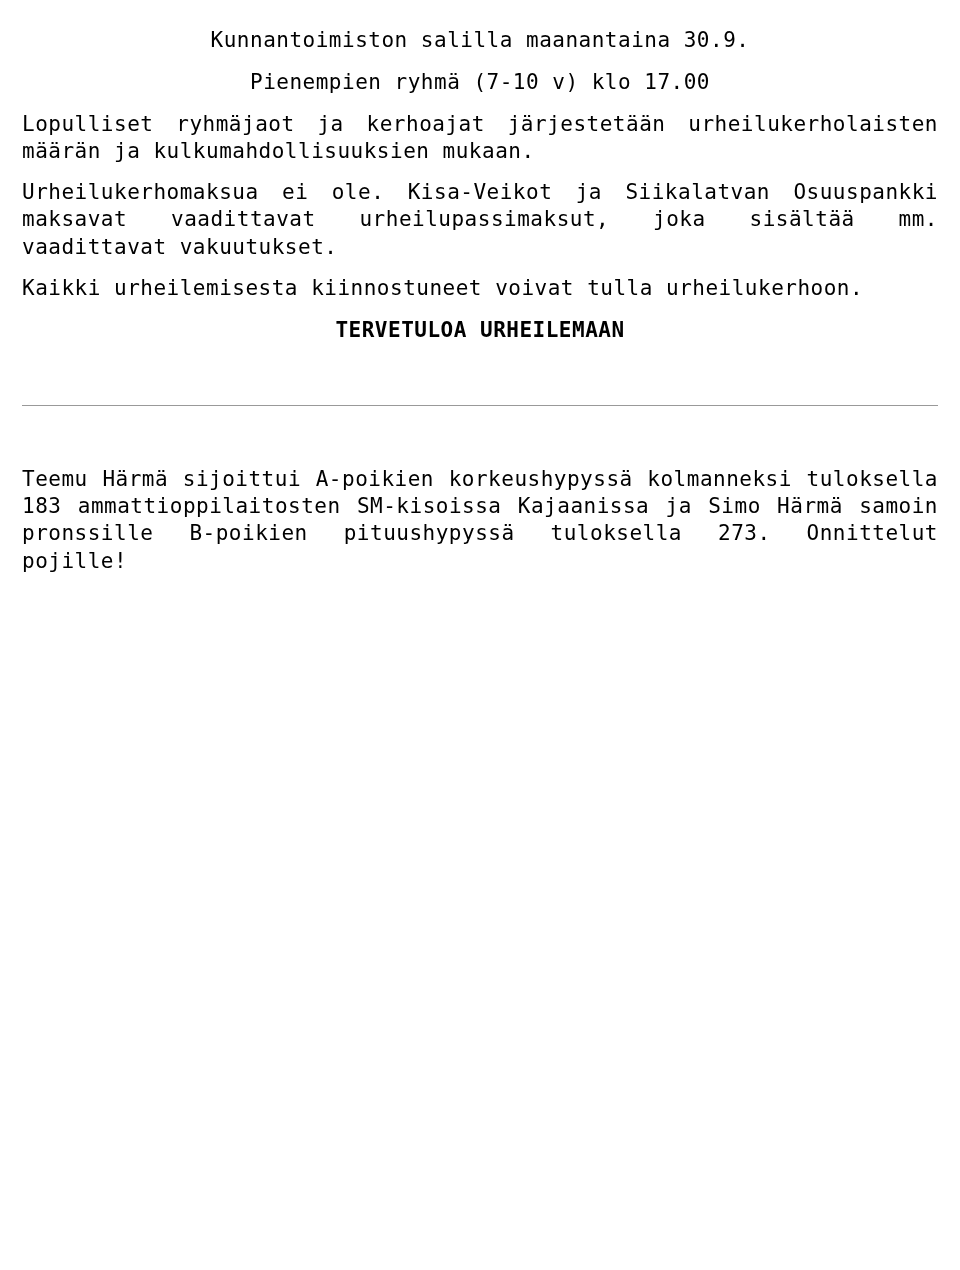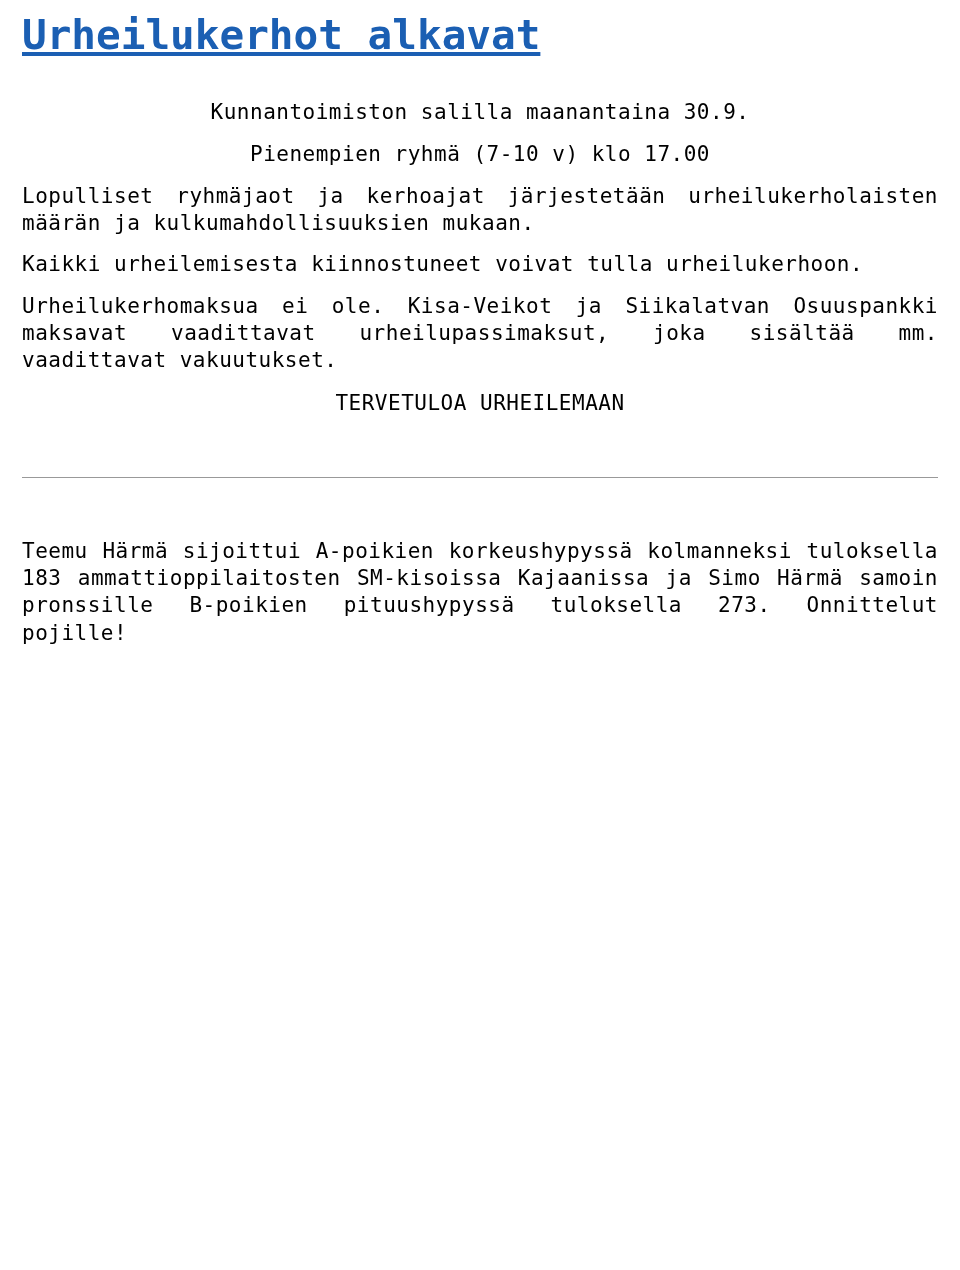--- a/index.html
+++ b/index.html
@@ -29,41 +29,40 @@
     margin: 0 0 14px 0;
     text-align: justify;
     letter-spacing: 0.5px;
   }
   p.noalign {
     text-align: center;
     letter-spacing: 0.5px;
     margin-top: 15px;
   }
   .bold {
-    font-weight: normal;
+    font-weight: bold;
   }
   hr {
     border: none;
     border-top: 1px solid #999;
     margin: 60px 0 60px 0;
   }
   .section {
     margin-bottom: 50px;
   }
 </style>
 </head>
 <body>
 
 <div class="section">
-  <h1>Urheilukerhot alkavat</h1>
   <p class="noalign">Kunnantoimiston salilla maanantaina 30.9.</p>
   <p class="noalign">Pienempien ryhmä (7-10 v) klo 17.00</p>
   <p>Lopulliset ryhmäjaot ja kerhoajat järjestetään urheilukerholaisten määrän ja kulkumahdollisuuksien mukaan.</p>
+  <p>Urheilukerhomaksua ei ole. Kisa-Veikot ja Siikalatvan Osuuspankki maksavat vaadittavat urheilupassimaksut, joka sisältää mm. vaadittavat vakuutukset.</p>
   <p>Kaikki urheilemisesta kiinnostuneet voivat tulla urheilukerhoon.</p>
-  <p>Urheilukerhomaksua ei ole. Kisa-Veikot ja Siikalatvan Osuuspankki maksavat vaadittavat urheilupassimaksut, joka sisältää mm. vaadittavat vakuutukset.</p>
   <p class="bold noalign">TERVETULOA  URHEILEMAAN</p>
 </div>
 
 <hr>
 
 <div class="section">
   <p>Teemu Härmä sijoittui A-poikien korkeushypyssä kolmanneksi tuloksella 183 ammattioppilaitosten SM-kisoissa Kajaanissa ja Simo Härmä samoin pronssille B-poikien pituushypyssä tuloksella 273. Onnittelut pojille!</p>
 </div>
 
 </body></html>

